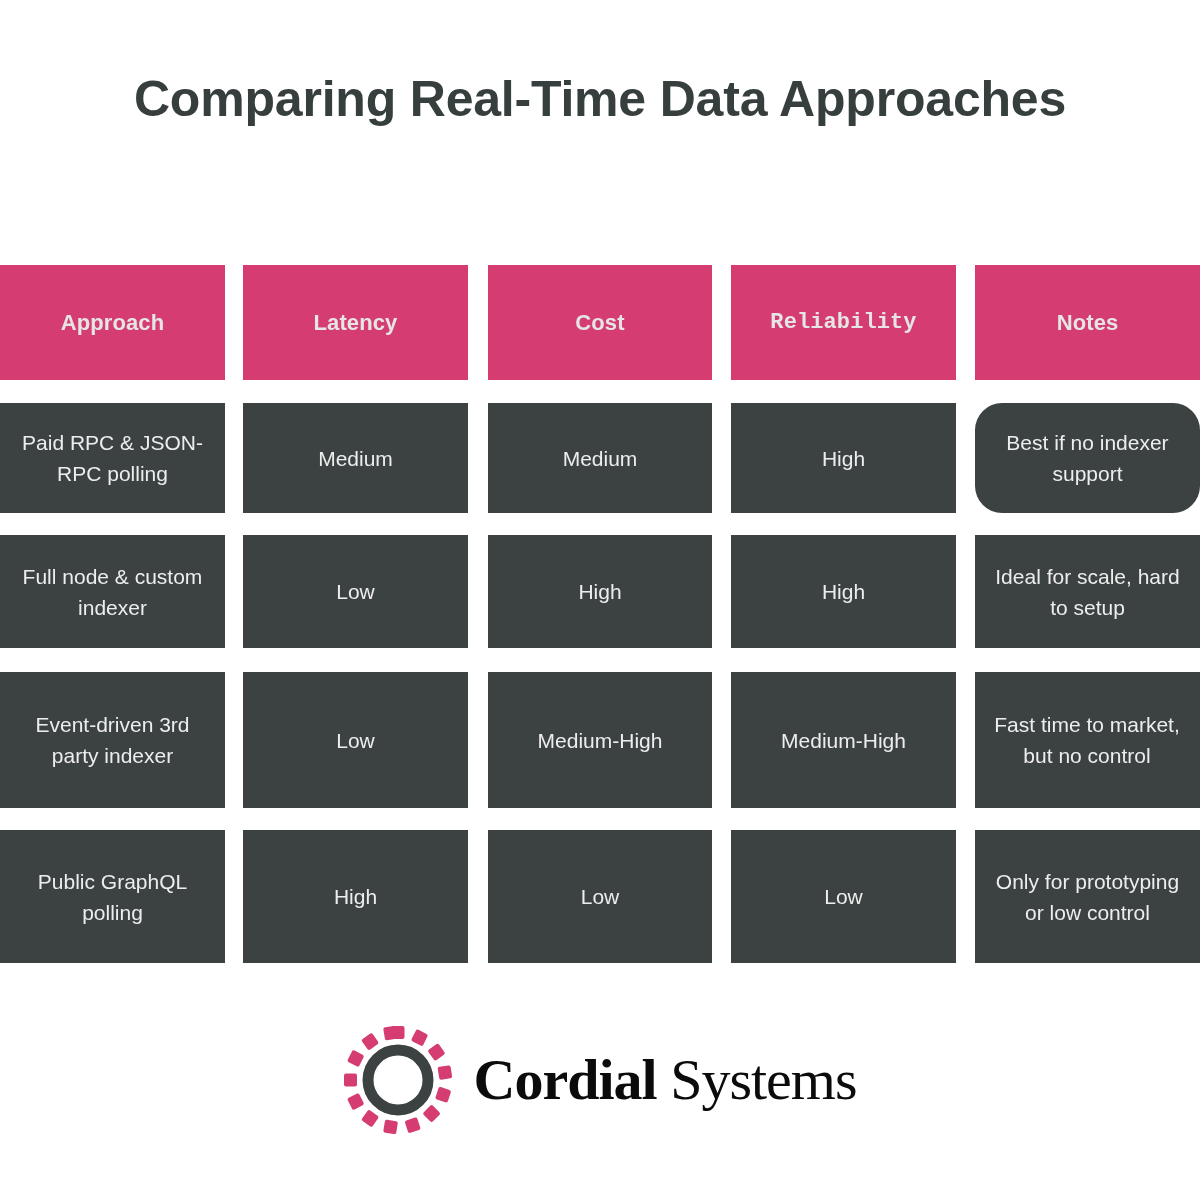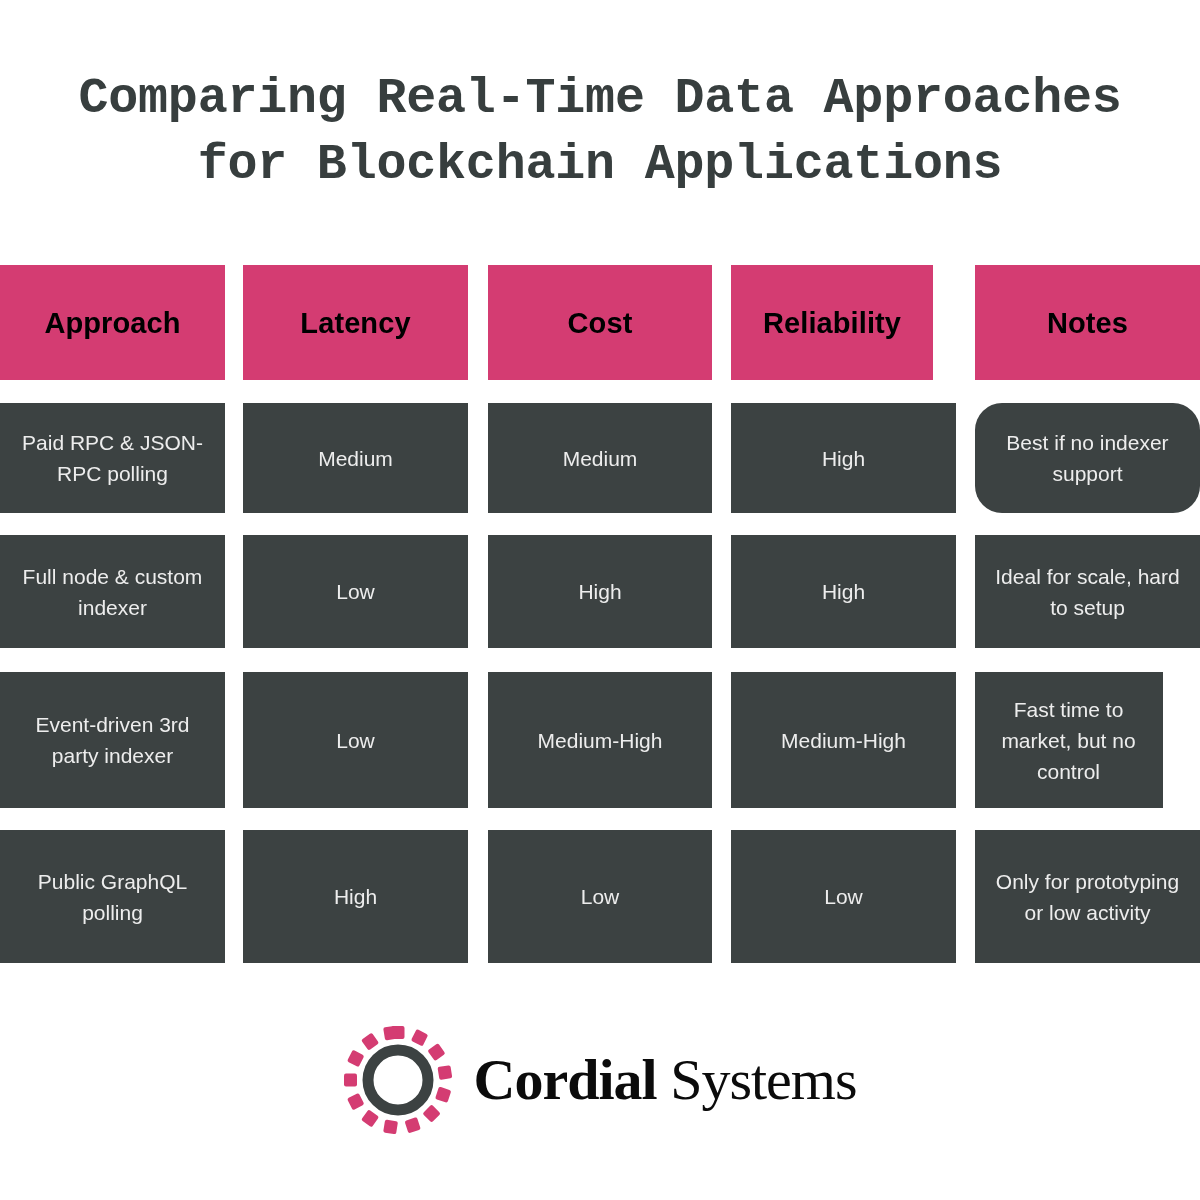--- a/index.html
+++ b/index.html
@@ -20,21 +20,21 @@
 
   
   .title-block {
     position:absolute;
     left:0; top:66px;
     width:1200px;
     text-align:center;
   }
   .title-line {
     display:block;
-    font-family:Liberation Mono, monospace;
+    font-family:Liberation Sans, sans-serif;
     font-weight:700;
     font-size:50px;
     line-height:66px;
     letter-spacing:-0.2px;
     color:#373E3E;
     white-space:nowrap;
   }
 
   
   .table {
@@ -54,22 +54,22 @@
     display:flex;
     align-items:center;
     justify-content:center;
     text-align:center;
     padding:6px 14px;
   }
 
   
   .row-header .cell {
     background:#D43C72;
-    color:#000000;
-    font-size:29px;
+    color:#e5e5e5;
+    font-size:22px;
     font-weight:700;
     line-height:32px;
     letter-spacing:0.1px;
   }
 
   
   .row-body .cell {
     background:#3C4242;
     color:#EDEDED;
     font-size:21px;
@@ -109,36 +109,35 @@
   .logo-word-bold { font-weight:700; }
   .logo-word-light { font-weight:400; }
 </style>
 </head>
 <body>
 
 <div id="page">
 
   <div class="title-block">
     <span class="title-line">Comparing Real-Time Data Approaches</span>
-    <span class="title-line">for Blockchain Applications</span>
   </div>
 
   <div class="table">
 
     <div class="row row-header" style="top:0px; height:115px;">
       <div class="cell" style="left:0px; width:225px; height:115px;">
         <span class="cell-text">Approach</span>
       </div>
       <div class="cell" style="left:488px; width:224px; height:115px;">
         <span class="cell-text">Cost</span>
       </div>
       <div class="cell" style="left:243px; width:225px; height:115px;">
         <span class="cell-text">Latency</span>
       </div>
-      <div class="cell" style="left:731px; width:202px; height:115px;">
+      <div class="cell" style="left:731px; width:225px; height:115px;font-family:Liberation Mono, monospace;">
         <span class="cell-text">Reliability</span>
       </div>
       <div class="cell" style="left:975px; width:225px; height:115px;">
         <span class="cell-text">Notes</span>
       </div>
     </div>
 
     <div class="row row-body" style="top:138px; height:110px;">
       <div class="cell" style="left:0px; width:225px; height:110px;">
         <span class="cell-text">Paid RPC &amp; JSON-RPC polling</span>
@@ -181,40 +180,40 @@
       </div>
       <div class="cell" style="left:243px; width:225px; height:136px;">
         <span class="cell-text">Low</span>
       </div>
       <div class="cell" style="left:488px; width:224px; height:136px;">
         <span class="cell-text">Medium-High</span>
       </div>
       <div class="cell" style="left:731px; width:225px; height:136px;">
         <span class="cell-text">Medium-High</span>
       </div>
-      <div class="cell" style="left:975px; width:188px; height:136px;padding-left:13px;">
+      <div class="cell" style="left:975px; width:225px; height:136px;padding-left:13px;">
         <span class="cell-text">Fast time to market, but no control</span>
       </div>
     </div>
 
     <div class="row row-body" style="top:565px; height:133px;">
       <div class="cell" style="left:0px; width:225px; height:133px;">
         <span class="cell-text">Public GraphQL polling</span>
       </div>
       <div class="cell" style="left:243px; width:225px; height:133px;">
         <span class="cell-text">High</span>
       </div>
       <div class="cell" style="left:488px; width:224px; height:133px;">
         <span class="cell-text">Low</span>
       </div>
       <div class="cell" style="left:731px; width:225px; height:133px;">
         <span class="cell-text">Low</span>
       </div>
       <div class="cell" style="left:975px; width:225px; height:133px;">
-        <span class="cell-text">Only for prototyping or low activity</span>
+        <span class="cell-text">Only for prototyping or low control</span>
       </div>
     </div>
 
   </div>
 
   <div class="logo">
     <div class="logo-mark">
       <svg viewBox="0 0 108 108" xmlns="http://www.w3.org/2000/svg">
 
         <g id="dashes" fill="#D43C72">

